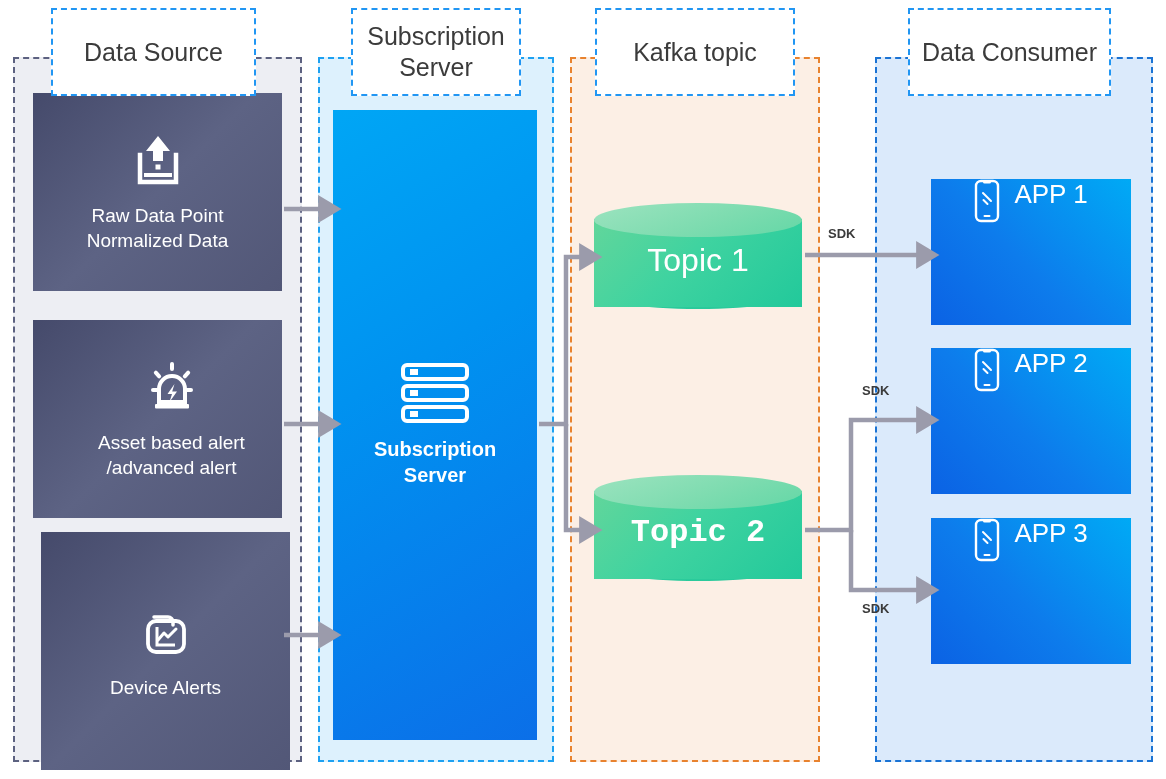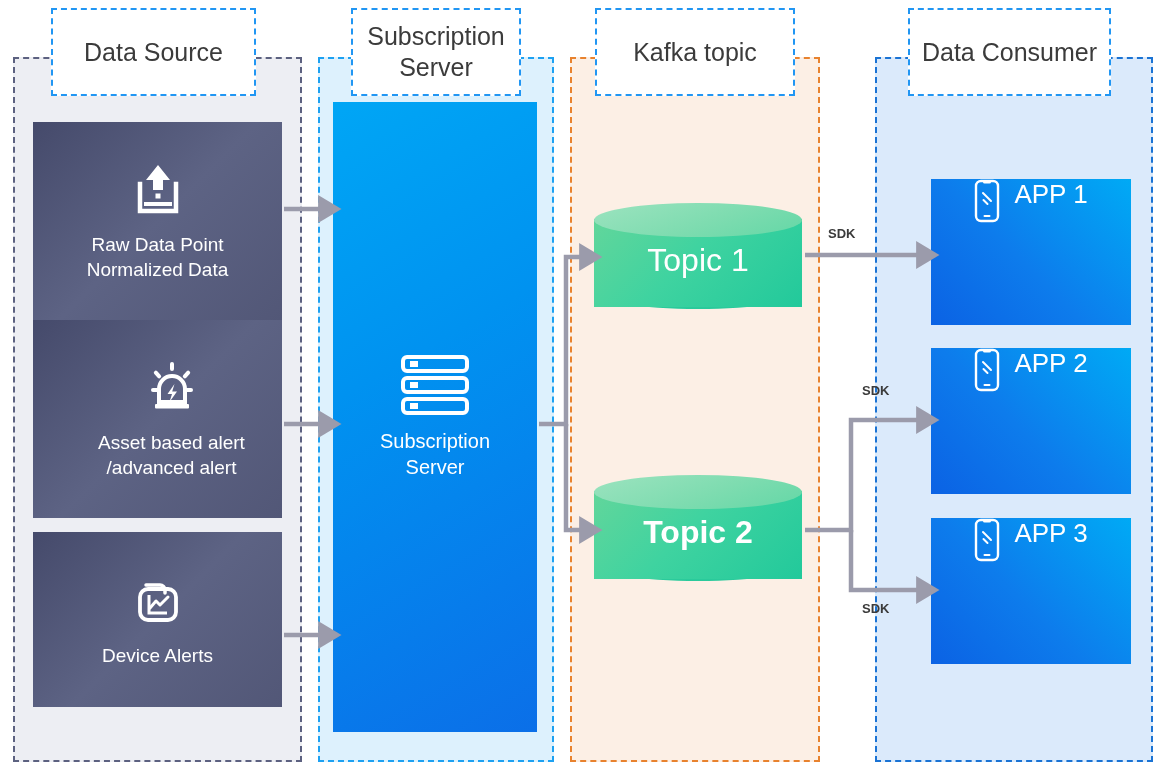--- a/index.html
+++ b/index.html
@@ -71,61 +71,62 @@
     left: 33px;
     width: 249px;
     background: linear-gradient(135deg, #454a6b 0%, #5d6384 50%, #525777 100%);
     display: flex;
     flex-direction: column;
     align-items: center;
     justify-content: center;
     color: #ffffff;
     z-index: 3;
   }
-  .src-card-1 { top: 122px; height: 198px; }
+  .src-card-1 { top: 93px; height: 198px; }
   .src-card-2 { top: 320px; height: 198px; padding-left: 28px; }
-  .src-card-3 { top: 532px; height: 175px; }
+  .src-card-3 { top: 532px; height: 238px; margin-left: 8px; }
   .src-icon { width: 58px; height: 58px; margin-bottom: 14px; }
   .src-text {
     font-size: 19px;
     line-height: 25px;
     text-align: center;
     white-space: pre-line;
   }
 
   
   .sub-server {
     position: absolute;
-    left: 333px; top: 102px;
+    left: 333px; top: 110px;
     width: 204px; height: 630px;
     background: linear-gradient(150deg, #00a6f5 0%, #0092f0 40%, #0b6fe8 100%);
     display: flex;
     flex-direction: column;
     align-items: center;
     justify-content: center;
     color: #ffffff;
     z-index: 3;
+    font-weight: bold;
   }
   .sub-icon { width: 74px; height: 62px; margin-bottom: 12px; }
   .sub-text {
     font-size: 20px;
     line-height: 26px;
     text-align: center;
     white-space: pre-line;
   }
 
   
   .cylinder {
     position: absolute;
     width: 208px;
     height: 115px;
     z-index: 3;
   }
   .cyl-1 { left: 594px; top: 203px; }
-  .cyl-2 { left: 594px; top: 475px; }
+  .cyl-2 { left: 594px; top: 475px; font-family: Liberation Mono, monospace; }
   .cyl-body {
     position: absolute;
     left: 0; top: 16px;
     width: 208px; height: 88px;
     background: linear-gradient(135deg, #62d69b 0%, #3fd3a0 45%, #22c99b 100%);
   }
   .cyl-top {
     position: absolute;
     left: 0; top: 0;
     width: 208px; height: 34px;

